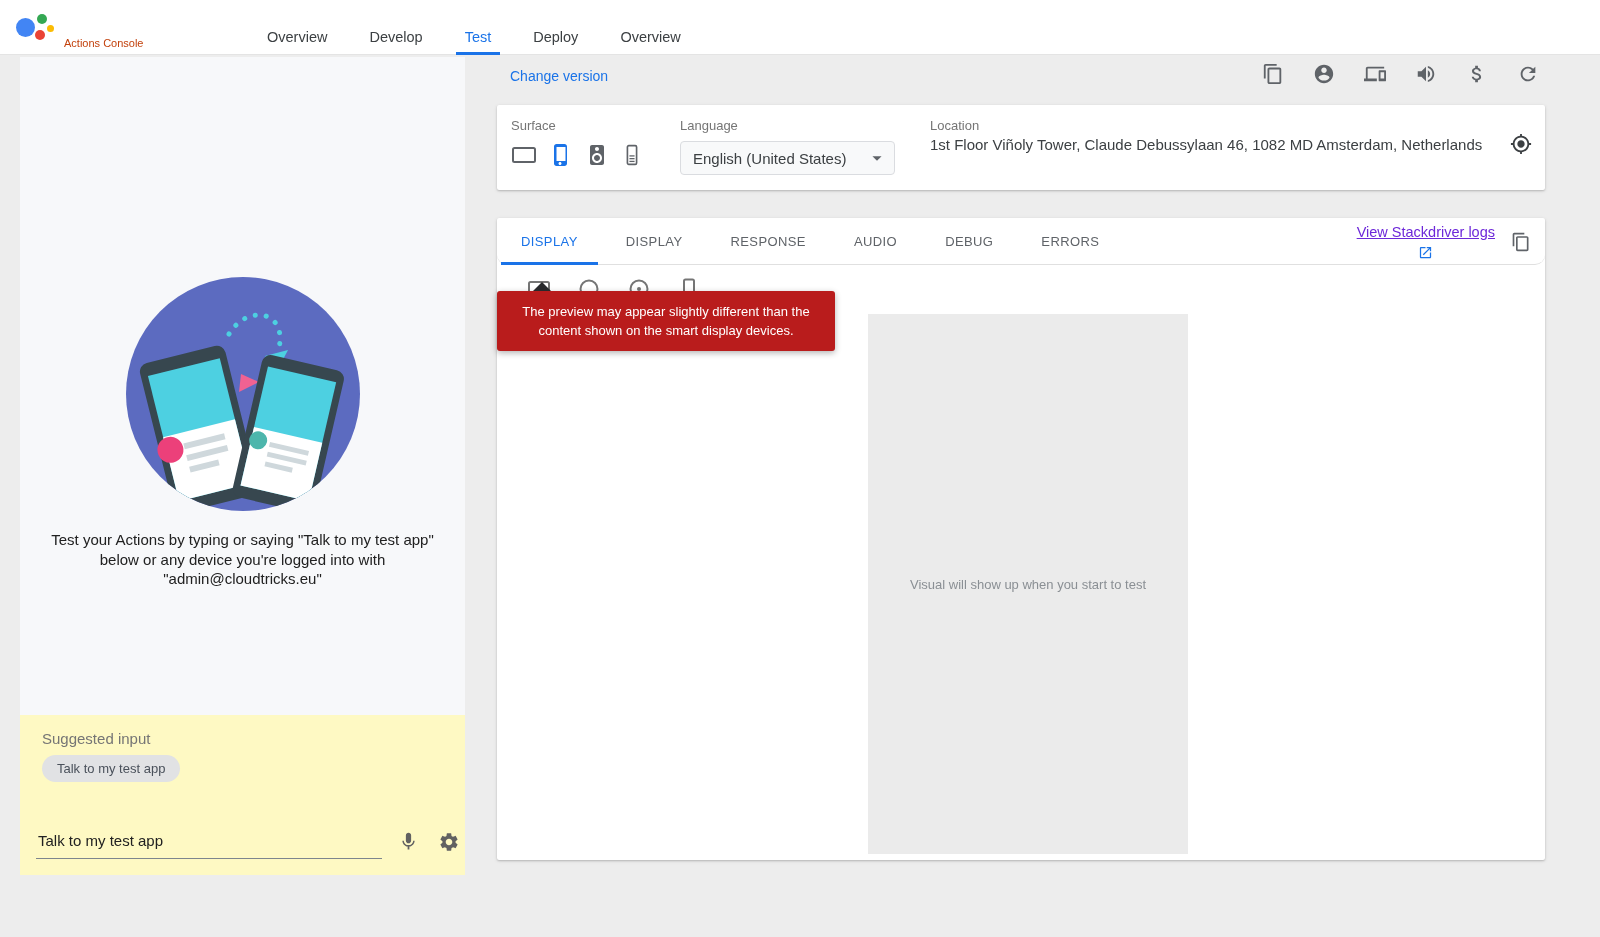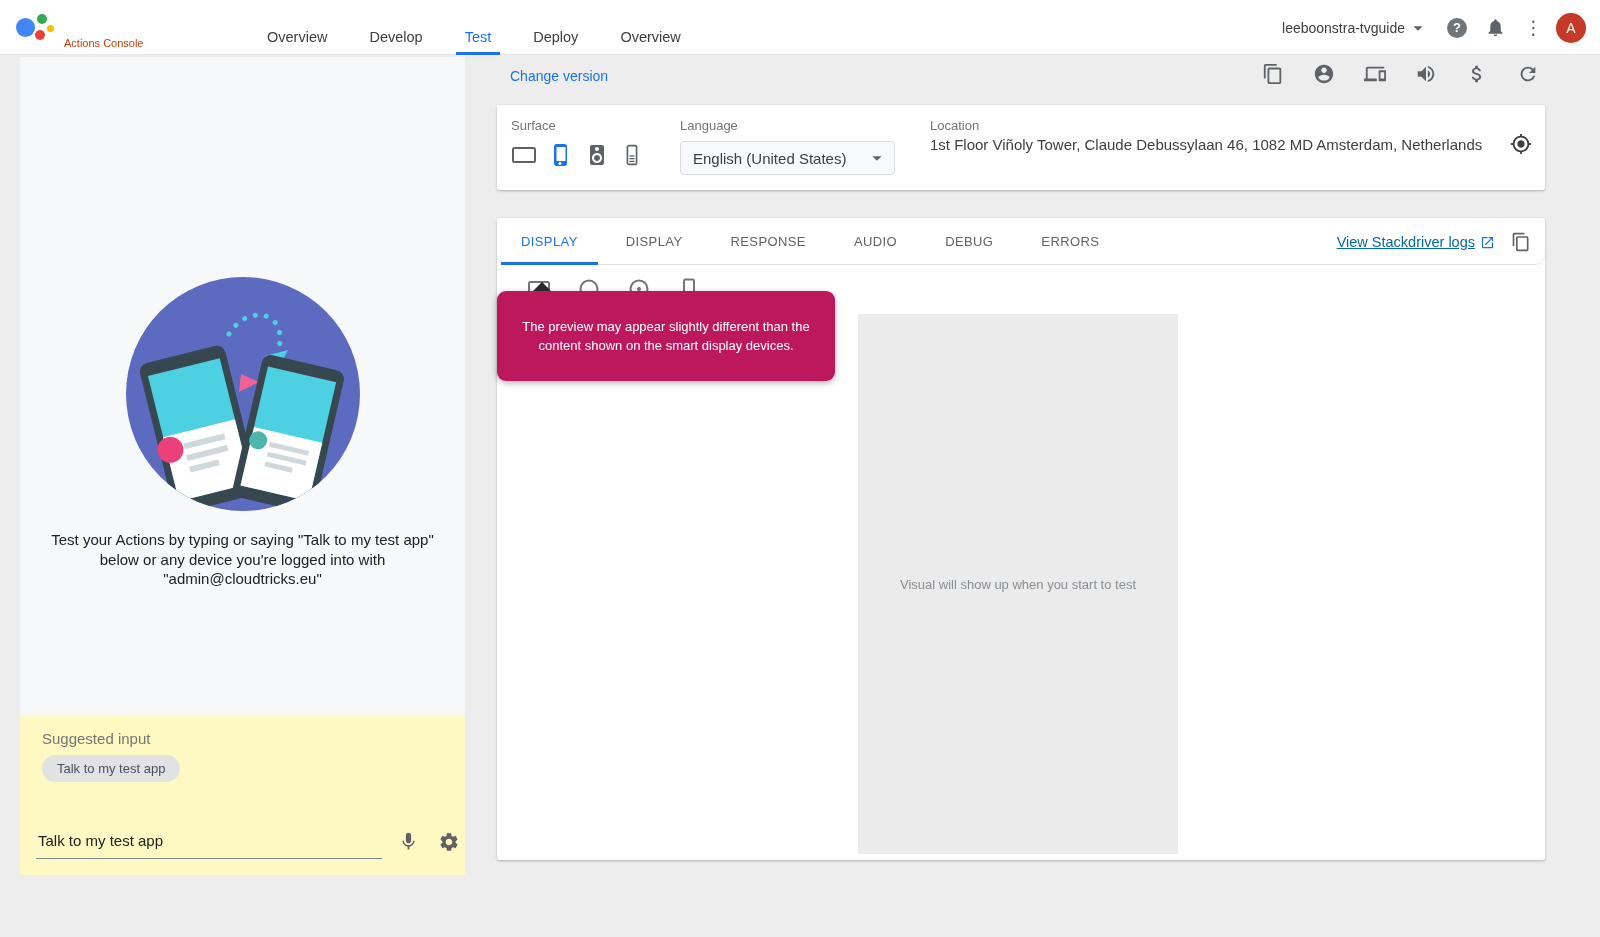--- a/index.html
+++ b/index.html
@@ -64,26 +64,26 @@
   .location-row { display:flex; align-items:center; justify-content:space-between; }
   .loc-value { font-size:15px; color:#3c4043; white-space:nowrap; overflow:hidden; }
 
   
   .output-card { top:161px; height:642px; }
   .tabs-row { position:relative; height:47px; border-bottom:1px solid #e0e0e0; display:flex;border-radius:10px; }
   .tab { position:relative; line-height:47px; padding:0 24px; font-size:13px; letter-spacing:.4px; color:#5f6368; cursor:pointer; }
   .tab.active { color:#1a73e8; }
   .tab.active::after { content:""; position:absolute; left:4px; right:4px; bottom:-1px; height:3px; background:#1a73e8; }
   .tabs-right { position:absolute; right:14px; top:0; height:47px; display:flex; align-items:center; gap:16px; }
-  .sd-link { display:flex; align-items:flex-end; gap:5px; font-size:14.5px; color:#0369a1; text-decoration:underline; cursor:pointer; }
+  .sd-link { display:flex; align-items:center; gap:5px; font-size:14.5px; color:#6d28d9; text-decoration:underline; cursor:pointer;flex-direction:column; }
   .output-body { position:relative; height:594px; }
   .device-icons { position:absolute; left:30px; top:12px; display:flex; gap:26px; color:#757575; z-index:1; }
-  .tooltip { position:absolute; left:0; top:26px; width:338px; background:#be185d; color:#fff; font-size:13px; line-height:19px; text-align:center; padding:26px 17px; border-radius:9px; z-index:5; box-shadow:0 2px 6px rgba(0,0,0,.3); }
+  .tooltip { position:absolute; left:0; top:26px; width:338px; background:#b91c1c; color:#fff; font-size:13px; line-height:19px; text-align:center; padding:11px 17px; border-radius:3px; z-index:5; box-shadow:0 2px 6px rgba(0,0,0,.3); }
   .tooltip::before { content:""; position:absolute; top:-9px; left:36px; width:0; height:0; border-left:9px solid transparent; border-right:9px solid transparent; border-bottom:9px solid #28292c; }
-  .visual-placeholder { position:absolute; left:361px; top:49px; width:320px; height:540px; background:#ebebeb; display:flex; align-items:center; justify-content:center; }
+  .visual-placeholder { position:absolute; left:371px; top:49px; width:320px; height:540px; background:#ebebeb; display:flex; align-items:center; justify-content:center; }
   .visual-placeholder span { font-size:13px; color:#8a8f94; }
 </style>
 </head>
 <body>
 
 <header class="topbar">
   <div class="logo">
     <i class="b"></i>
       <i class="g"></i>
       <i class="r"></i>
@@ -92,38 +92,20 @@
   <div class="app-title">Actions Console</div>
 
   <nav class="nav">
     <a class="nav-item">Overview</a>
     <a class="nav-item">Develop</a>
     <a class="nav-item active">Test</a>
     <a class="nav-item">Deploy</a>
     <a class="nav-item">Overview</a>
   </nav>
 
-  <div class="topbar-right">
-    <div class="project-select">
-      <span>leeboonstra-tvguide</span>
-      <span>
-        <svg width="22" height="22" viewBox="0 0 24 24">
-            <path d="M7 10l5 5 5-5z" fill="#5f6368"></path>
-          </svg>
-      </span>
-    </div>
-    <div class="help-circle">?</div>
-    <div class="icon-btn">
-      <svg width="21" height="21" viewBox="0 0 24 24">
-          <path d="M12 22c1.1 0 2-.9 2-2h-4c0 1.1.9 2 2 2zm6-6v-5c0-3.07-1.63-5.64-4.5-6.32V4c0-.83-.67-1.5-1.5-1.5s-1.5.67-1.5 1.5v.68C7.64 5.36 6 7.92 6 11v5l-2 2v1h16v-1l-2-2z" fill="#5f6368"></path>
-        </svg>
-    </div>
-    <div class="kebab">⋮</div>
-    <div class="avatar">A</div>
-  </div>
 </header>
 
 <aside class="sim-panel">
   <div class="sim-upper">
     <div class="illus">
       <svg width="236" height="236" viewBox="0 0 236 236">
         <defs>
             <clipPath id="cclip">
               <circle cx="118" cy="118" r="117"></circle>
             </clipPath>

